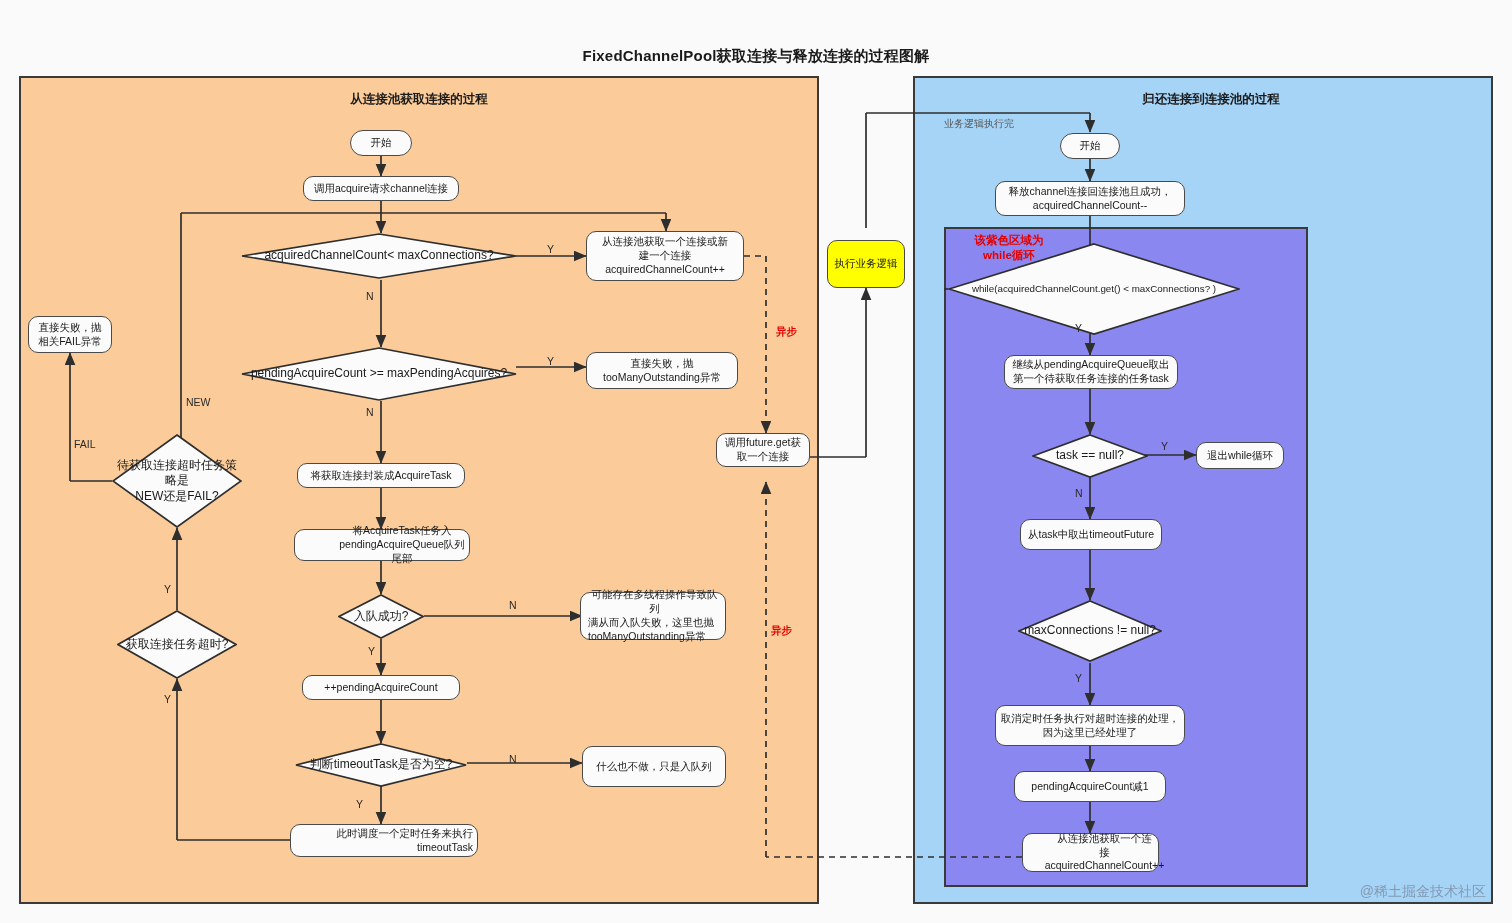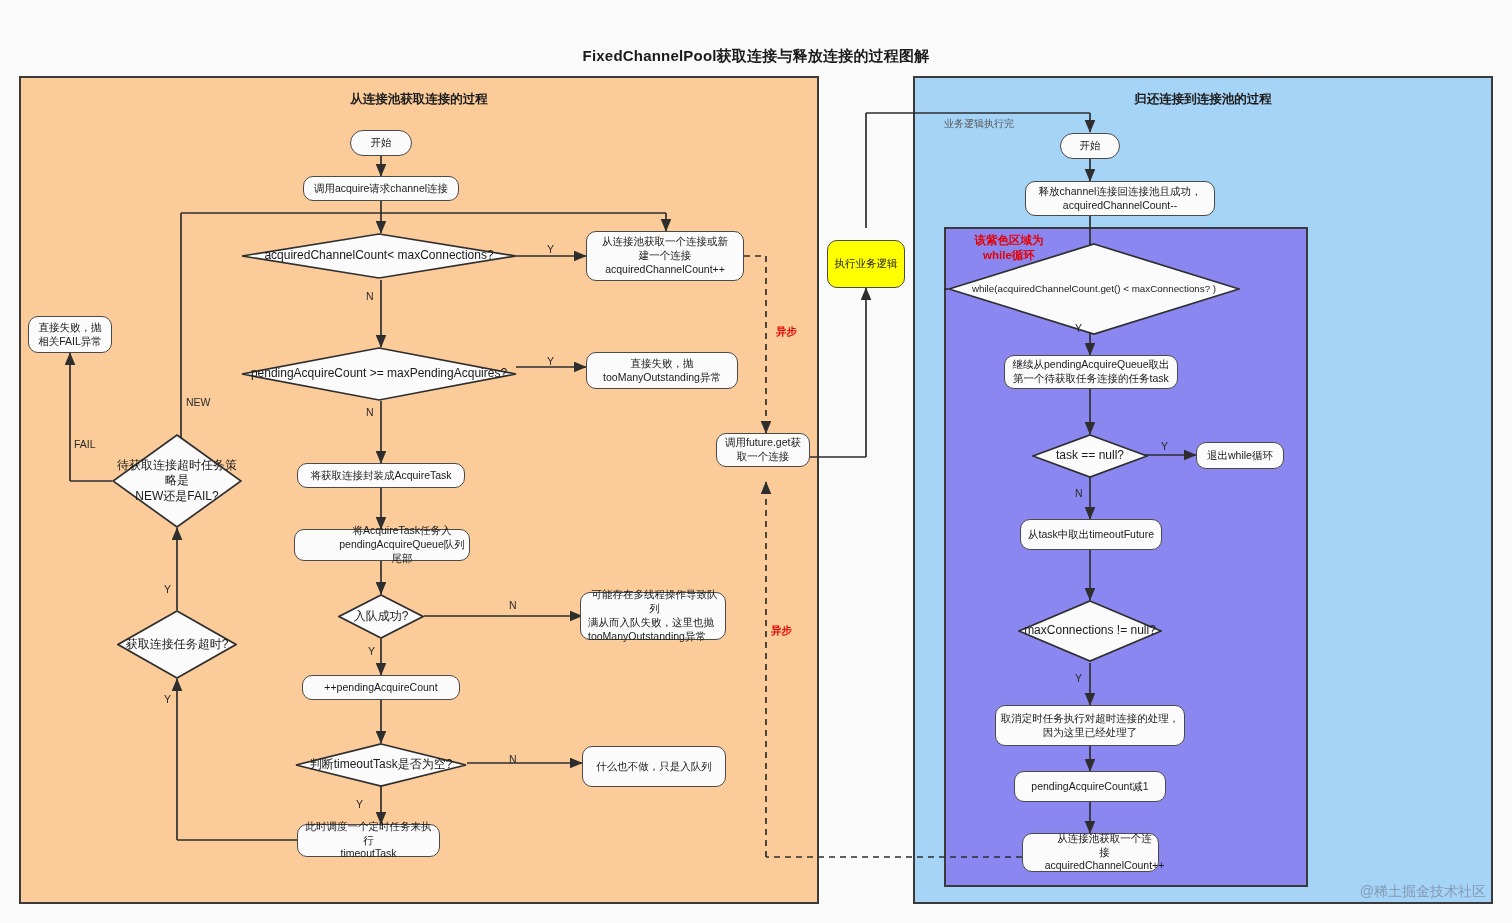--- a/index.html
+++ b/index.html
@@ -44,21 +44,21 @@
 
 <div id="root">
 
   <div id="title">FixedChannelPool获取连接与释放连接的过程图解</div>
 
   <div class="panel" id="panel-left"></div>
   <div class="panel" id="panel-right"></div>
   <div class="panel" id="panel-while"></div>
 
   <div class="panel-title" style="left:19px;top:91px;width:800px;">从连接池获取连接的过程</div>
-  <div class="panel-title" style="left:913px;top:91px;width:580px;">归还连接到连接池的过程</div>
+  <div class="panel-title" style="left:913px;top:91px;width:580px;padding-left:8px;">归还连接到连接池的过程</div>
 
   <svg id="wires">
     <defs>
       <marker id="ah" markerWidth="9" markerHeight="9" refX="7.2" refY="3.2" orient="auto">
         <path d="M0,0 L7.6,3.2 L0,6.4 z" fill="#2e2e2e"></path>
       </marker>
       <marker id="ahd" markerWidth="9" markerHeight="9" refX="7.2" refY="3.2" orient="auto">
         <path d="M0,0 L7.6,3.2 L0,6.4 z" fill="#2e2e2e"></path>
       </marker>
     </defs>
@@ -213,21 +213,21 @@
 
   <div class="dia" style="left:295px;top:743px;width:172px;height:44px;">
     <svg width="172" height="44" viewBox="0 0 172 44">
         <polygon points="86,1 171,22 86,43 1,22" fill="#fbfbfb" stroke="#2e2e2e" stroke-width="1.7"></polygon>
       </svg>
     <div class="dtext">判断timeoutTask是否为空?</div>
   </div>
 
   <div class="node rect" style="left:582px;top:746px;width:144px;height:41px;">什么也不做，只是入队列</div>
 
-  <div class="node rect" style="left:297px;top:824px;width:143px;height:33px;flex-direction:column;">
+  <div class="node rect" style="left:290px;top:824px;width:188px;height:33px;flex-direction:column;align-items:flex-end;">
     <span>此时调度一个定时任务来执行</span>
     <span>timeoutTask</span>
   </div>
 
   <div class="node rect" style="left:716px;top:433px;width:94px;height:34px;flex-direction:column;">
     <span>调用future.get获</span>
     <span>取一个连接</span>
   </div>
 
   <div class="lbl" style="left:547px;top:243px;">Y</div>
@@ -244,21 +244,21 @@
   <div class="lbl" style="left:356px;top:798px;">Y</div>
   <div class="lbl-red" style="left:776px;top:325px;">异步</div>
   <div class="lbl-red" style="left:771px;top:624px;">异步</div>
 
   <div class="node yellow" style="left:827px;top:240px;width:78px;height:48px;">执行业务逻辑</div>
 
   <div class="lbl-gray" style="left:944px;top:117px;">业务逻辑执行完</div>
 
   <div class="node term" style="left:1060px;top:133px;width:60px;height:26px;">开始</div>
 
-  <div class="node rect" style="left:1025px;top:181px;width:190px;height:35px;flex-direction:column;">
+  <div class="node rect" style="left:995px;top:181px;width:190px;height:35px;flex-direction:column;">
     <span>释放channel连接回连接池且成功，</span>
     <span>acquiredChannelCount--</span>
   </div>
 
   <div class="note-red" style="left:944px;top:233px;width:130px;">
     <span>该紫色区域为</span><br>
     <span>while循环</span>
   </div>
 
   <div class="dia" style="left:948px;top:243px;width:292px;height:92px;">

